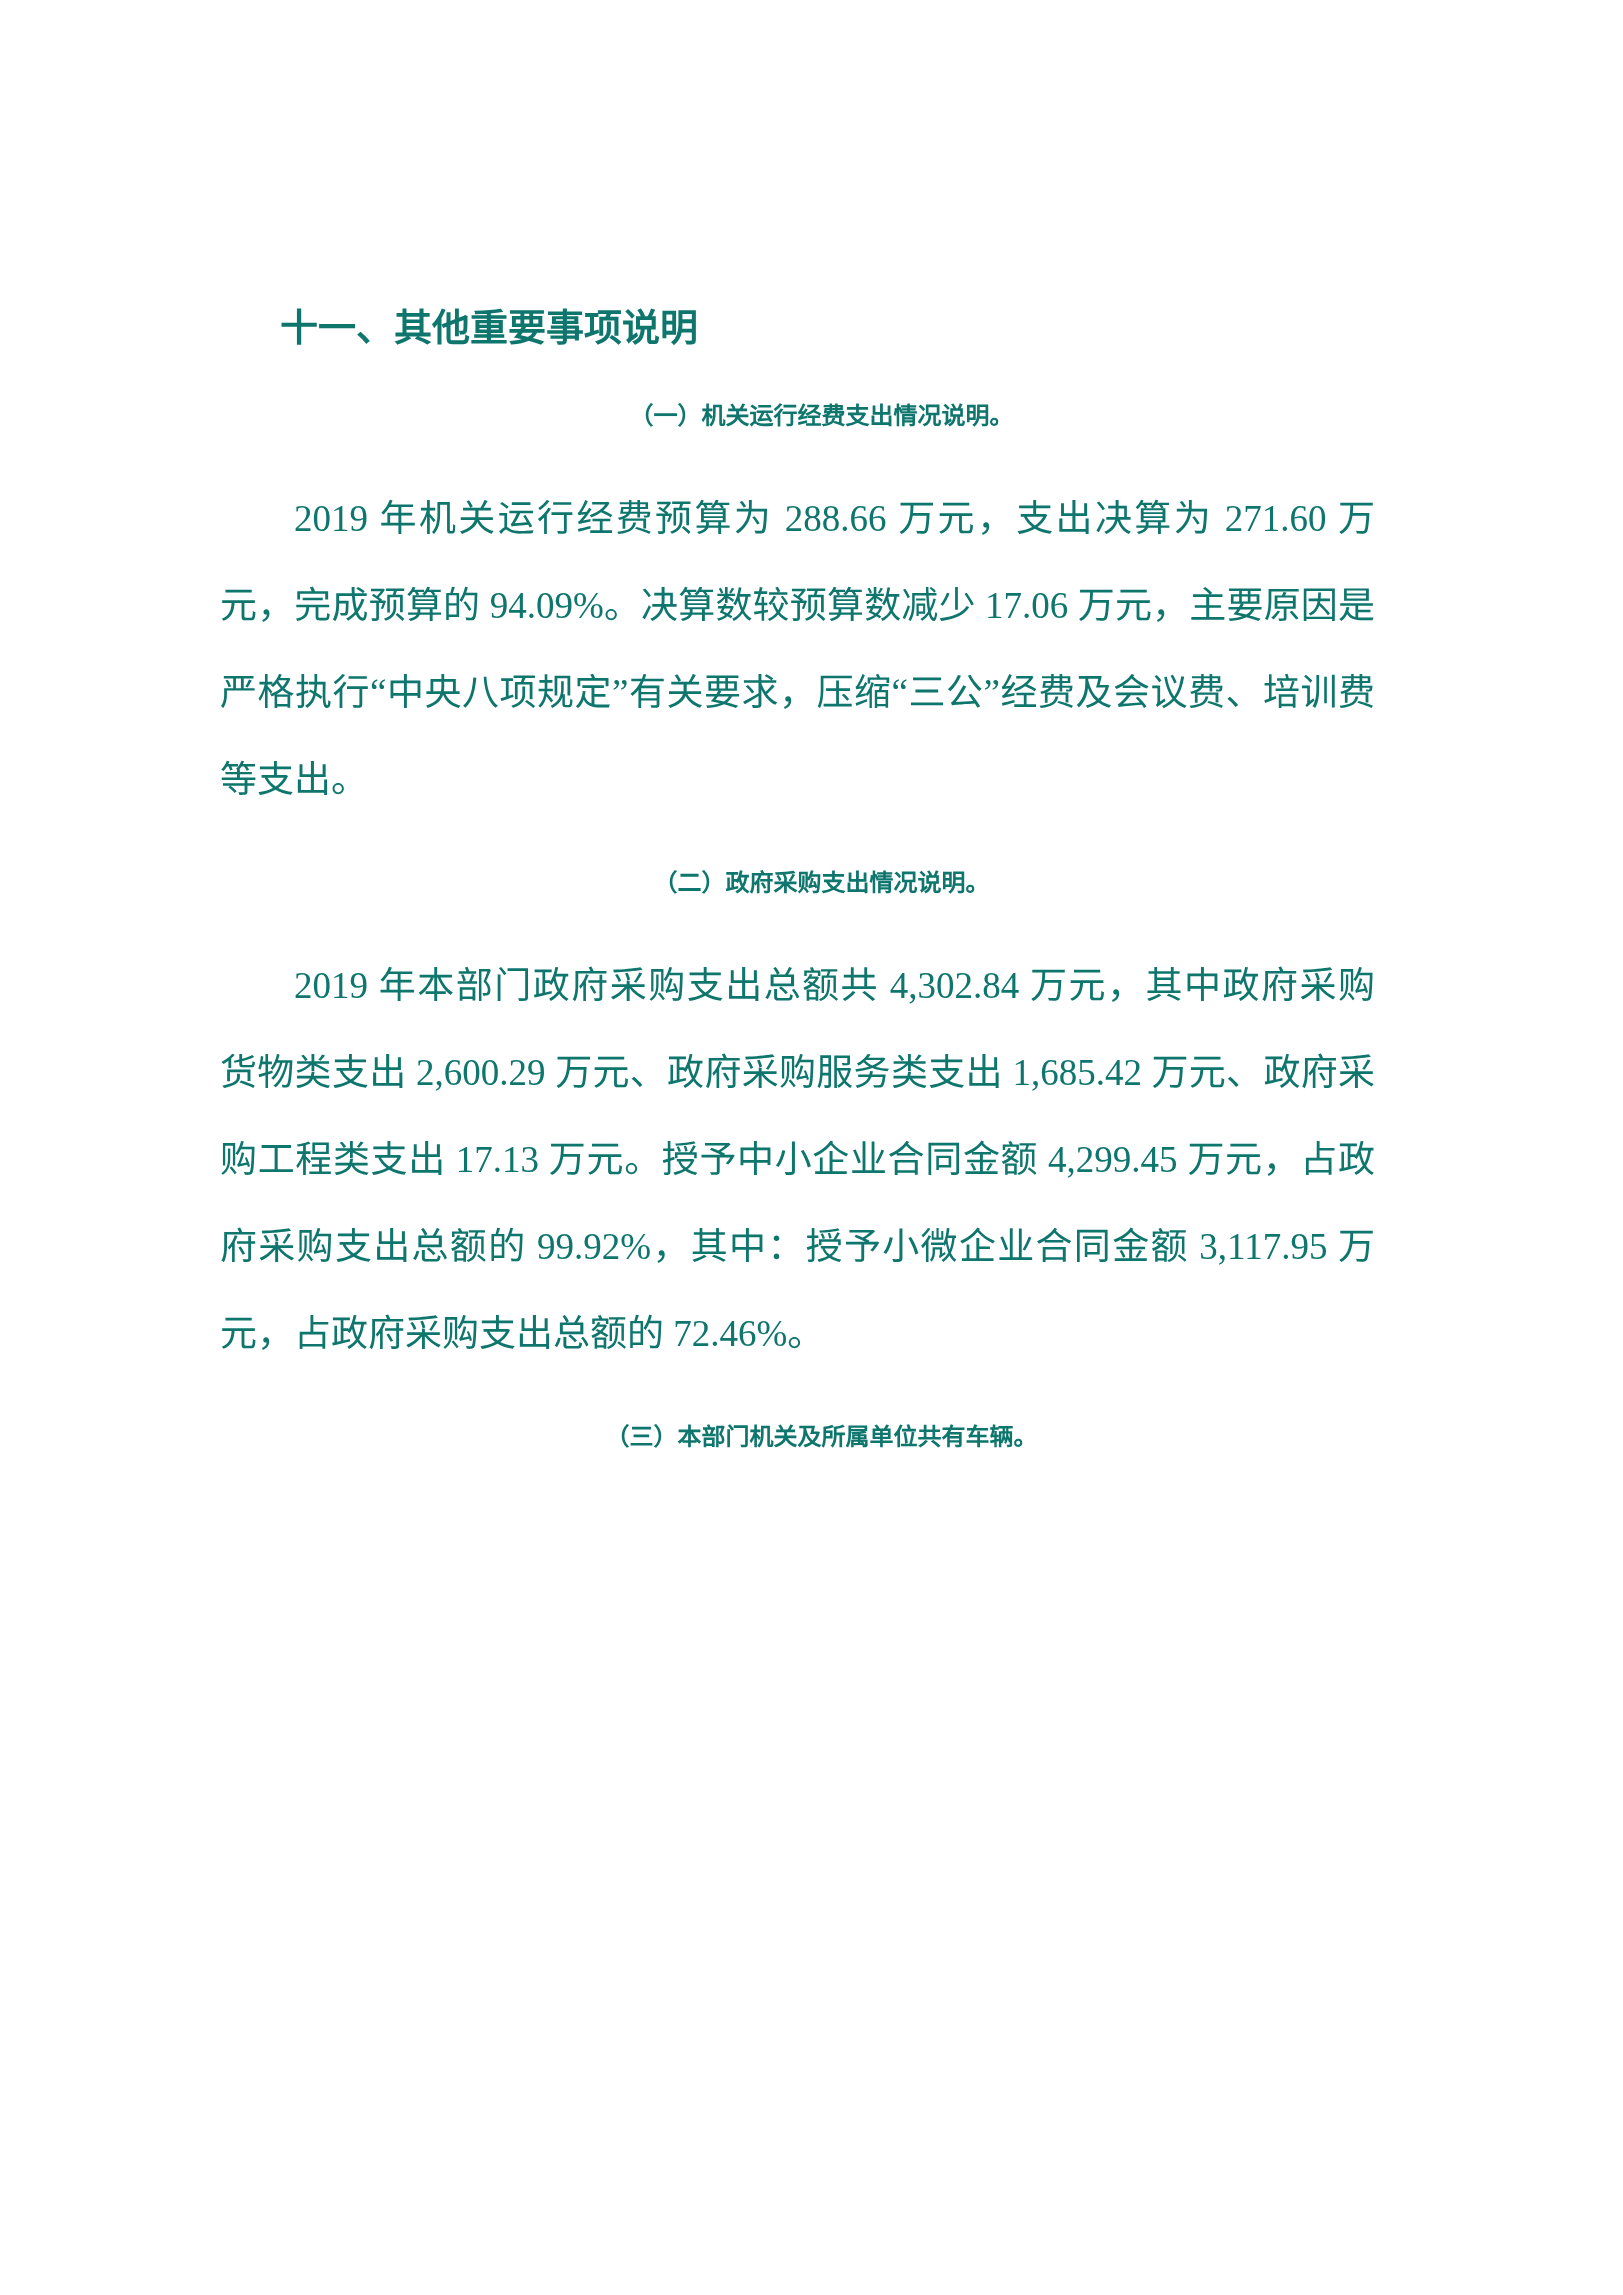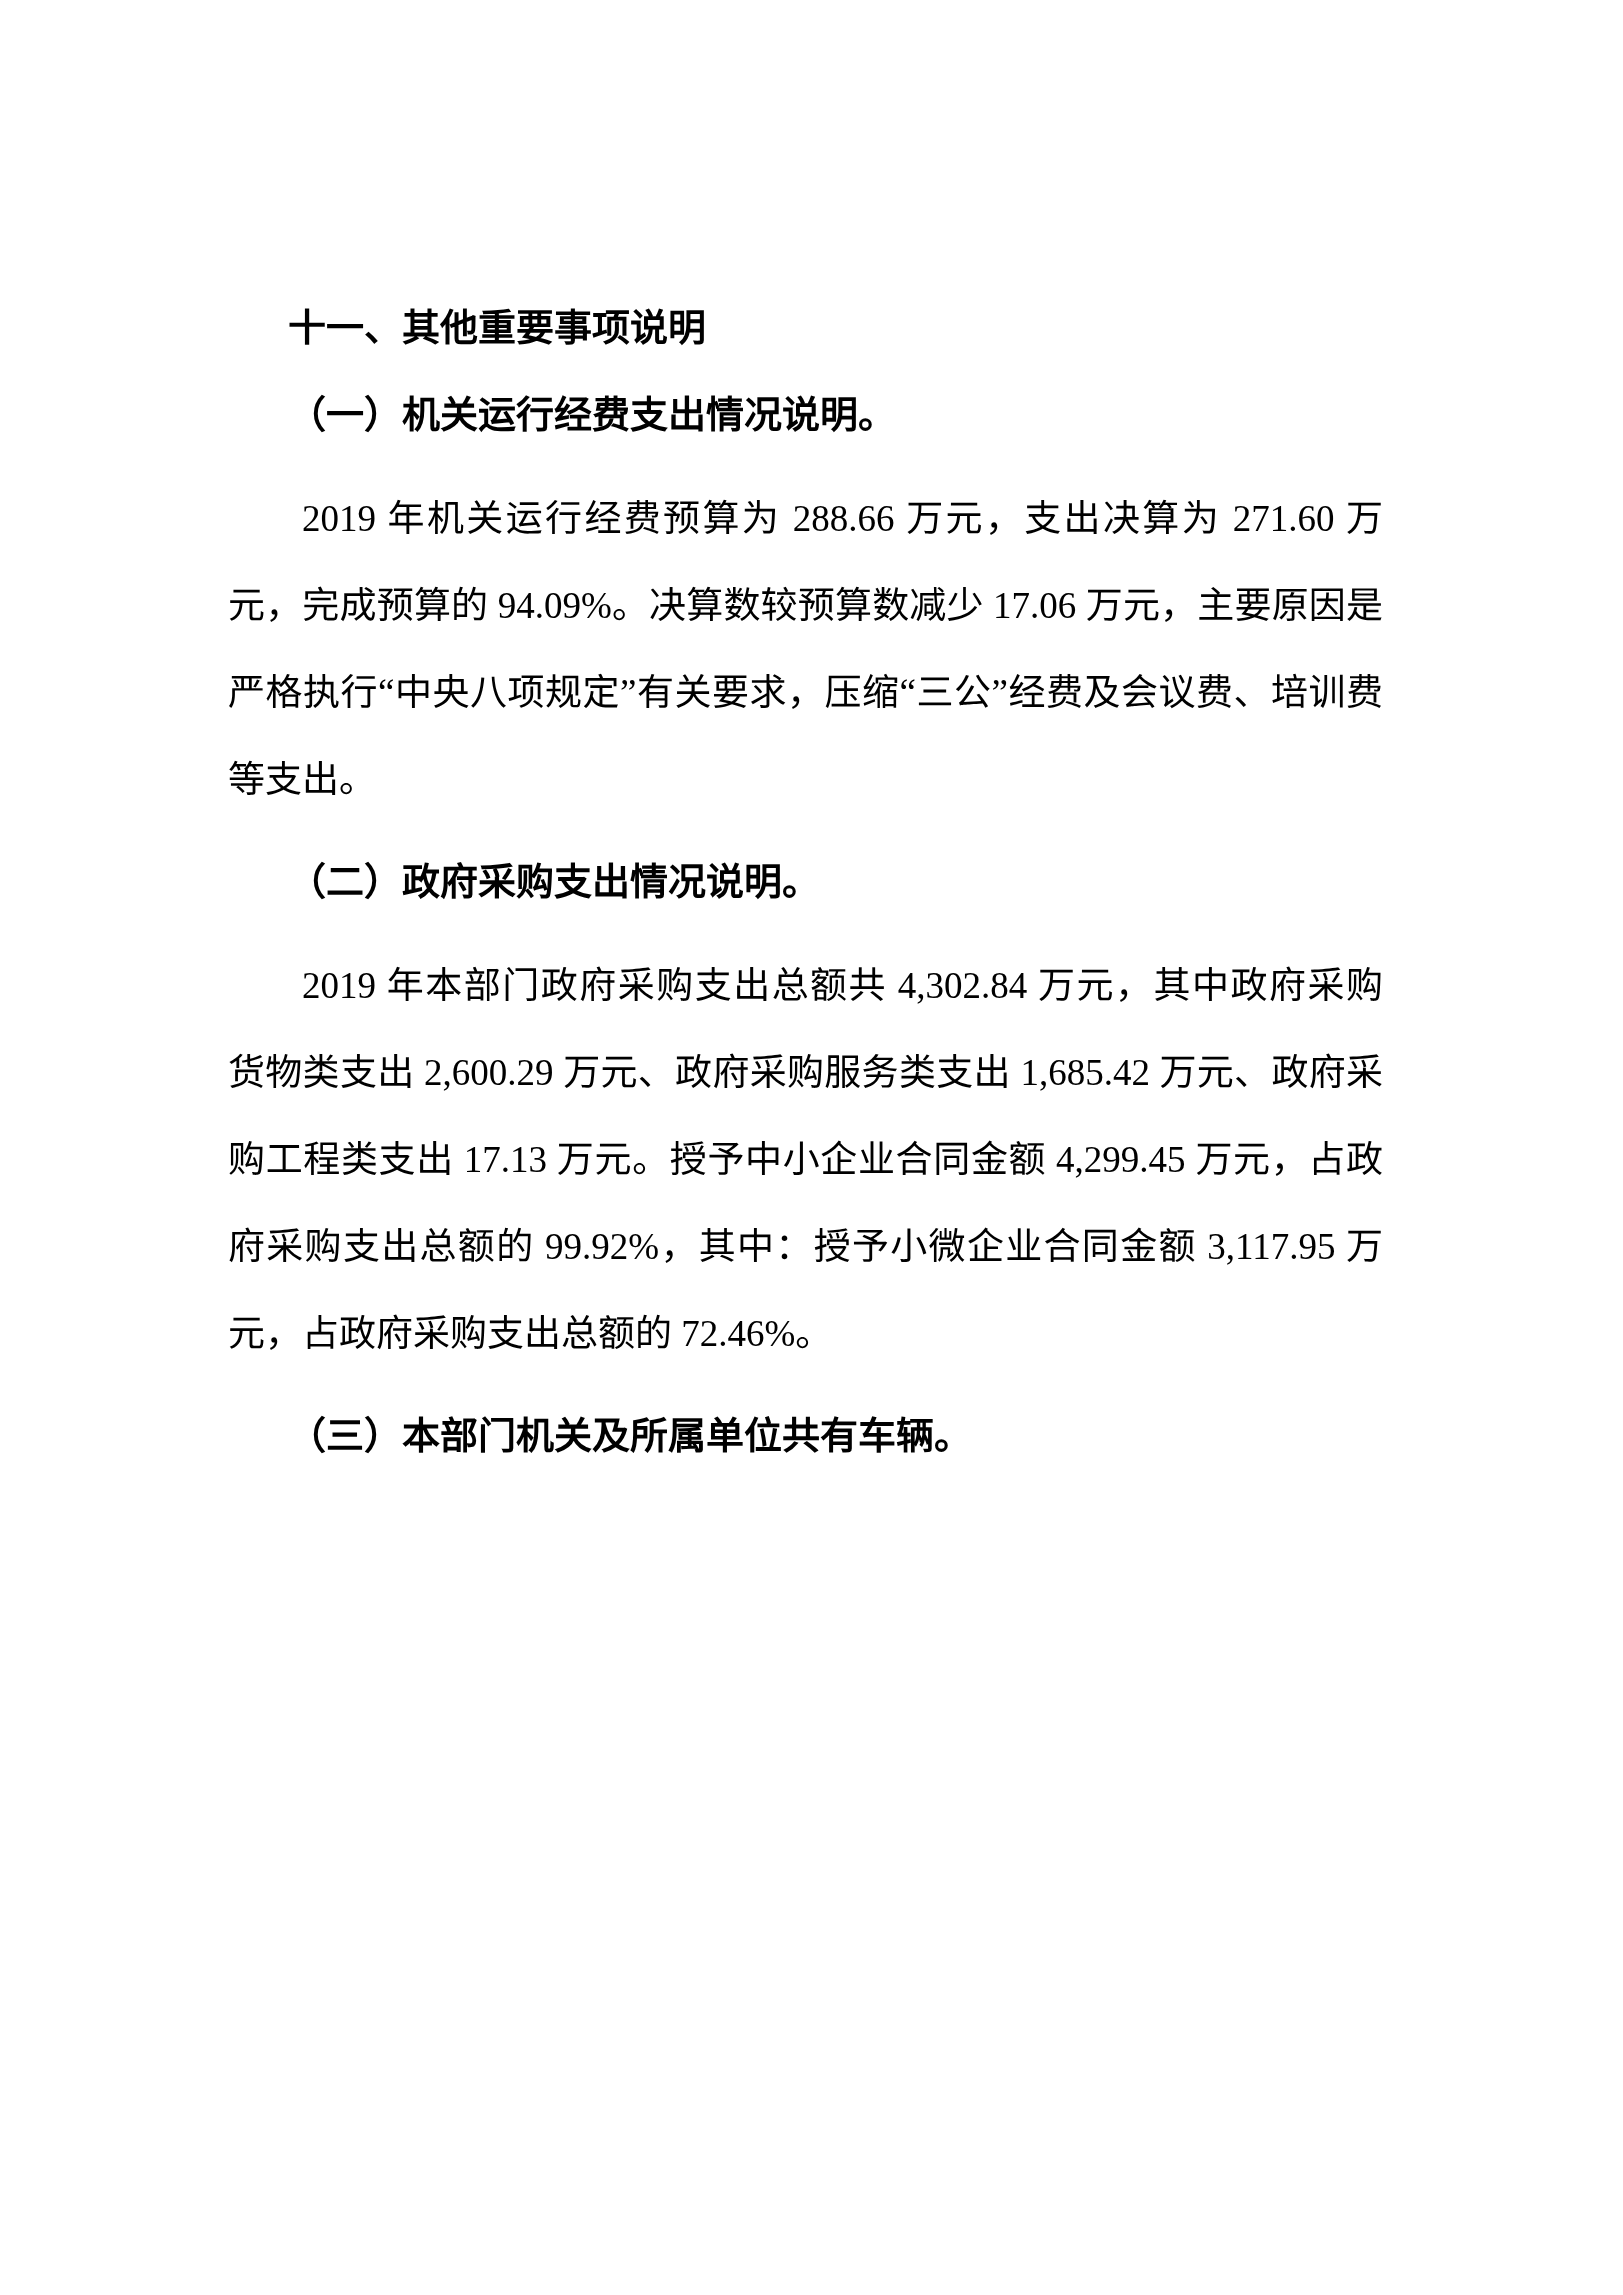--- a/index.html
+++ b/index.html
@@ -10,46 +10,46 @@
   .sheet {
     position: relative;
     width: 1623px;
     height: 2295px;
     background: #ffffff;
     overflow: hidden;
     color: #000000;
   }
   .content {
     position: absolute;
-    left: 212px;
+    left: 204px;
     top: 285px;
     width: 1187px;
     font-size: 37px;
     line-height: 87px;
     text-align: justify;
     text-justify: inter-ideograph;
-    color: #000000;
+    color: #0f766e;
   }
   .doc-title {
     margin: 0;
     text-indent: 2em;
     font-family: "Liberation Sans", "DejaVu Sans", sans-serif;
     font-weight: 700;
     font-size: 38px;
     line-height: 87px;
     text-align: left;
   }
   .section-heading {
     margin: 0;
     text-indent: 2em;
     font-family: Liberation Sans, sans-serif;
     font-weight: 700;
-    font-size: 38px;
+    font-size: 24px;
     line-height: 87px;
-    text-align: left;
+    text-align: center;
   }
   .body-para {
     margin: 16px;
     text-indent: 2em;
     font-family: "Liberation Serif", "DejaVu Serif", serif;
     font-weight: 400;
     font-size: 37px;
     line-height: 87px;
   }
 </style>

